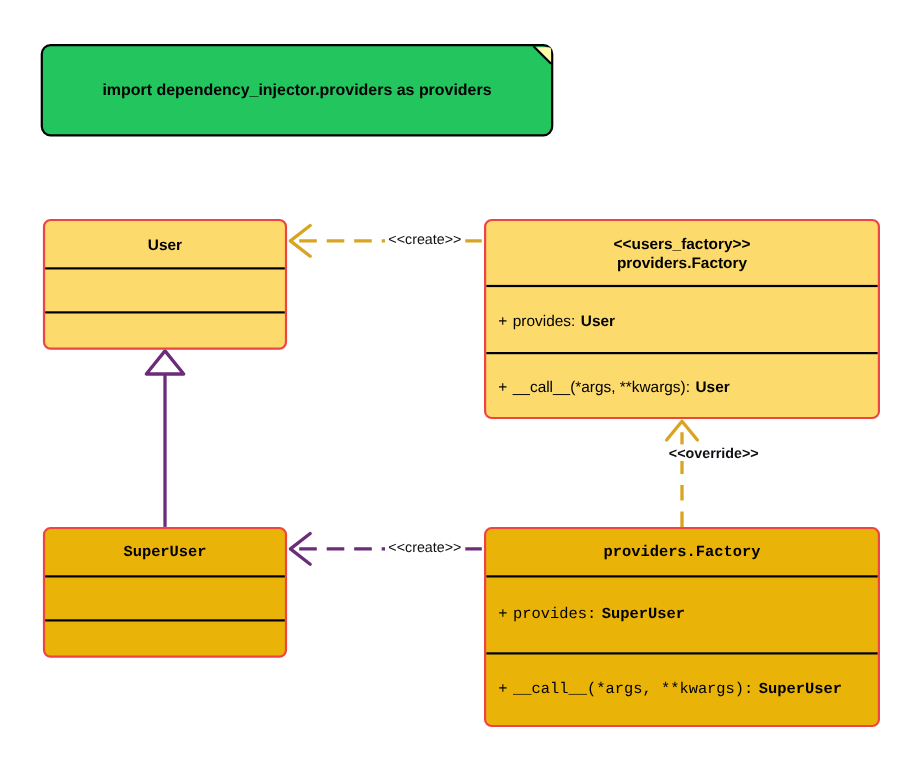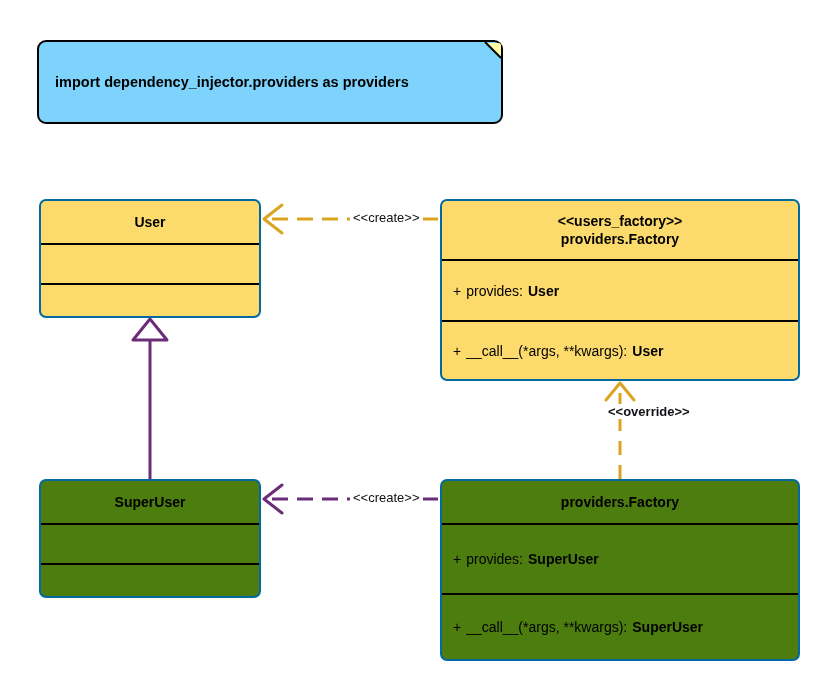--- a/index.html
+++ b/index.html
@@ -13,23 +13,24 @@
     height: 700px;
     background: #ffffff;
     overflow: hidden;
     font-family: "Liberation Sans", sans-serif;
   }
 
   
   .note {
     position: absolute;
     box-sizing: border-box;
-    background: #7dd3fc;
+    background: #22c55e;
     border: 2px solid #000000;
     border-radius: 9px;
+    text-align: center;
   }
   .note-fold {
     position: absolute;
     right: -1px;
     top: -1px;
     width: 20px;
     height: 20px;
   }
   .note-text {
     position: absolute;
@@ -40,26 +41,26 @@
     font-size: 14.5px;
     font-weight: bold;
     color: #000000;
     white-space: nowrap;
   }
 
   
   .uml-class {
     position: absolute;
     box-sizing: border-box;
-    border: 2px solid #0369a1;
+    border: 2px solid #ef4444;
     border-radius: 7px;
     overflow: hidden;
   }
   .uml-class.gold   { background: #fcda6b; }
-  .uml-class.purple { background: #4d7c0f; }
+  .uml-class.purple { background: #eab308; font-family: Liberation Mono, monospace; }
 
   .cmp {
     box-sizing: border-box;
     width: 100%;
     position: relative;
   }
   .cmp.divider { border-top: 2px solid #000000; }
 
   .cmp-title {
     display: flex;

